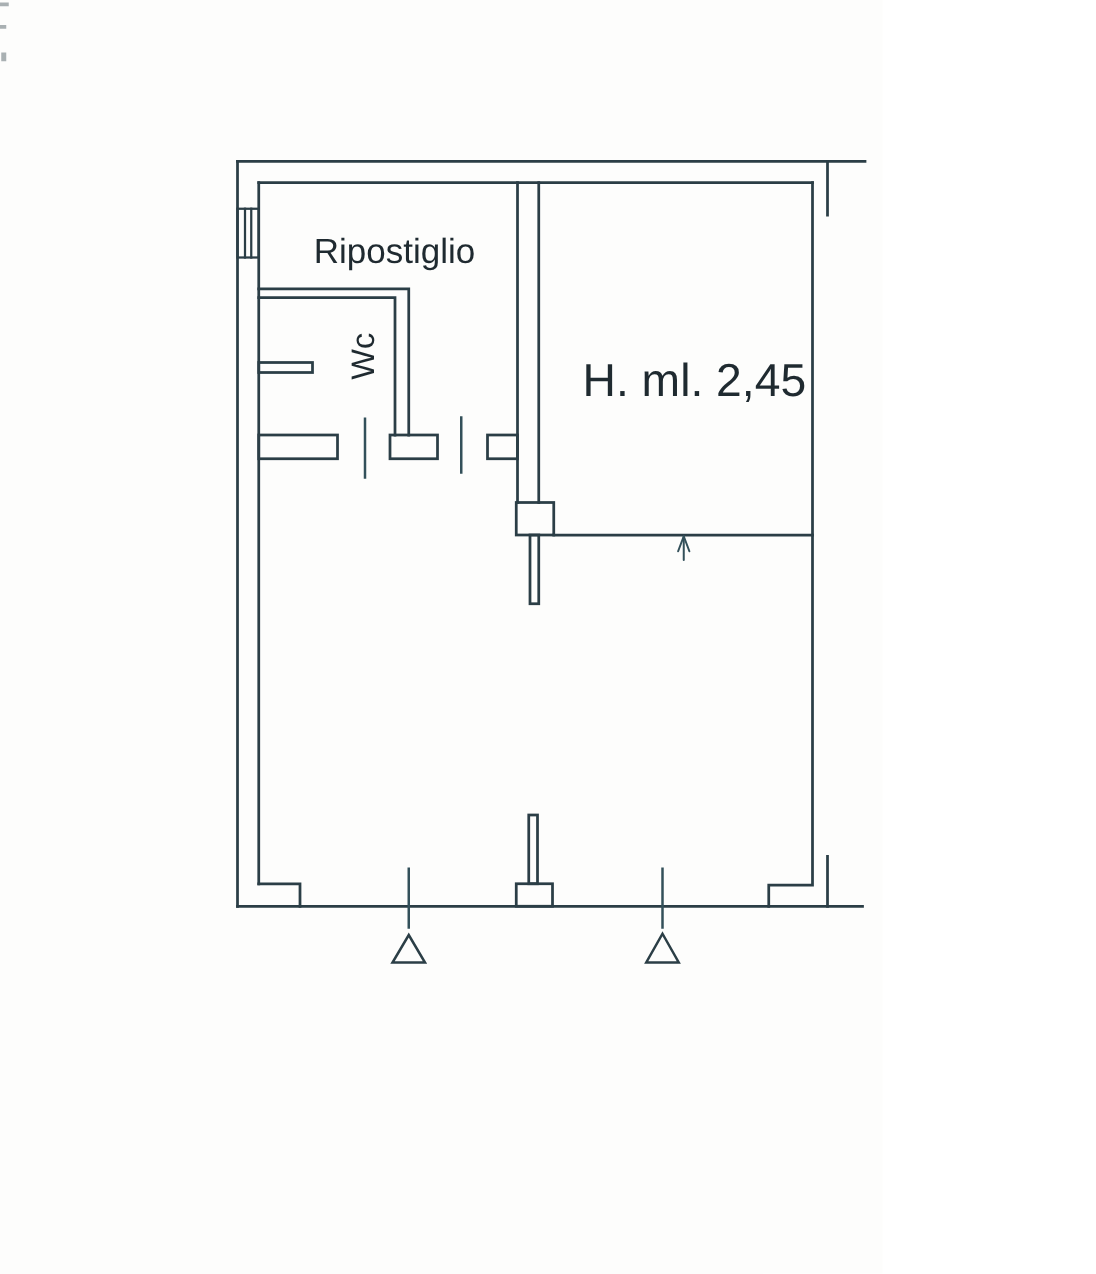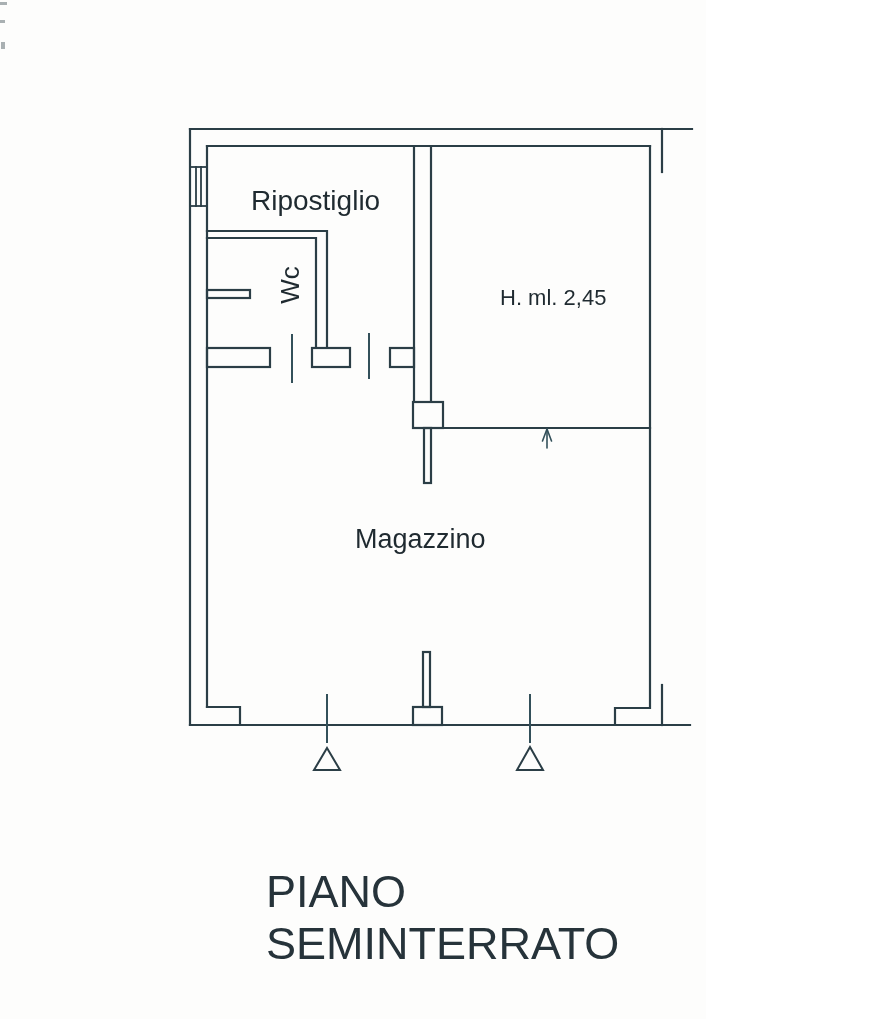--- a/index.html
+++ b/index.html
@@ -35,23 +35,23 @@
     left: 272px;
     top: 271px;
     width: 38px;
     height: 28px;
     font-size: 26px;
     text-align: center;
     transform: rotate(-90deg);
     transform-origin: 50% 50%;
   }
   .label-h245 {
-    left: 500px;
+    left: 466px;
     top: 286px;
-    font-size: 22px;
+    font-size: 37px;
   }
   .label-magazzino {
     left: 355px;
     top: 524px;
     font-size: 27px;
     line-height: 30px;
     white-space: nowrap;
   }
   .page-title {
     position: absolute;
@@ -136,18 +136,16 @@
     </g>
   </svg>
 
   <div class="label label-ripostiglio">Ripostiglio</div>
 
   <div class="label label-wc">Wc</div>
 
   <div class="label label-h245">H. ml. 2,45</div>
 
   <div class="label label-magazzino">
-    <div>Magazzino</div>
   </div>
 
-  <div class="page-title">PIANO SEMINTERRATO</div>
 
 </div>
 
 </body></html>

